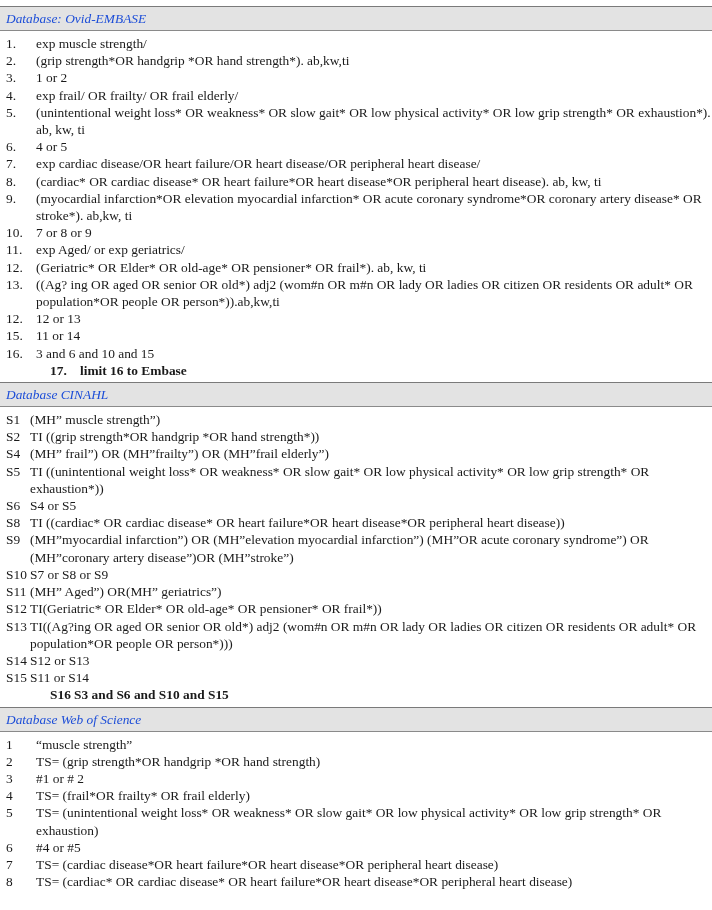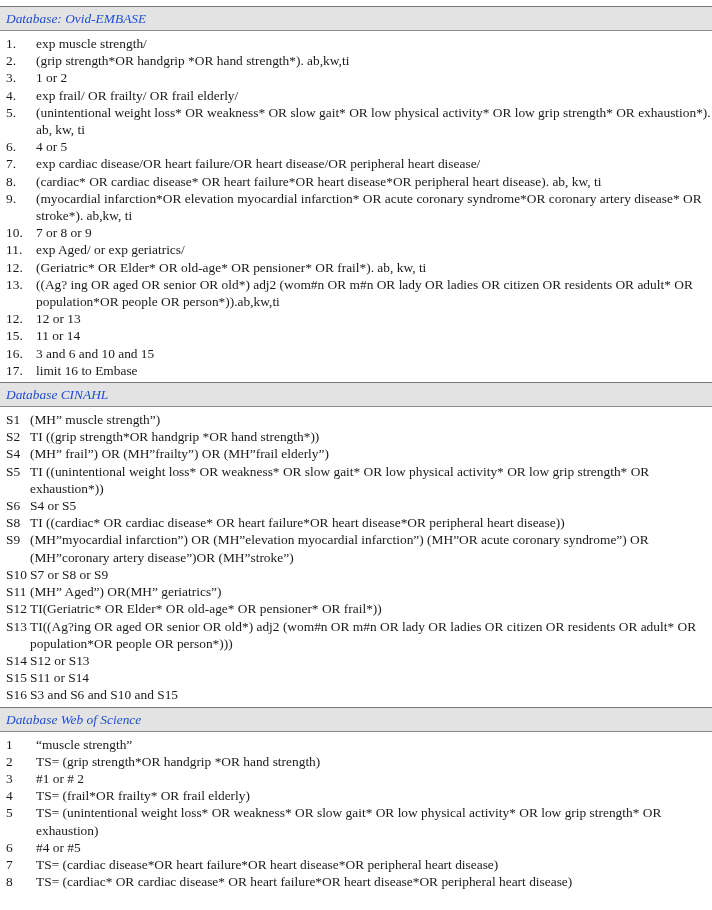--- a/index.html
+++ b/index.html
@@ -18,21 +18,21 @@
     font-style: italic;
     color: #1d4ed8;
   }
   .rows { padding: 4px 0 3px 0; }
   .row { display: flex; line-height: 17.2px; }
   .row .num { flex: 0 0 auto; padding-left: 6px; }
   .row .txt { flex: 1 1 auto; }
   .embase .num { width: 30px; }
   .cinahl .num { width: 24px; }
   .wos .num { width: 30px; }
-  .row.bold { font-weight: normal; }
+  .row.bold { font-weight: bold; margin-left: 44px; }
   .section-first .section-header { margin-top: 6px; }
 </style>
 </head>
 <body>
 
 <div class="page">
 
   <div class="section section-first embase">
     <div class="section-header">Database: Ovid-EMBASE</div>
     <div class="rows">

